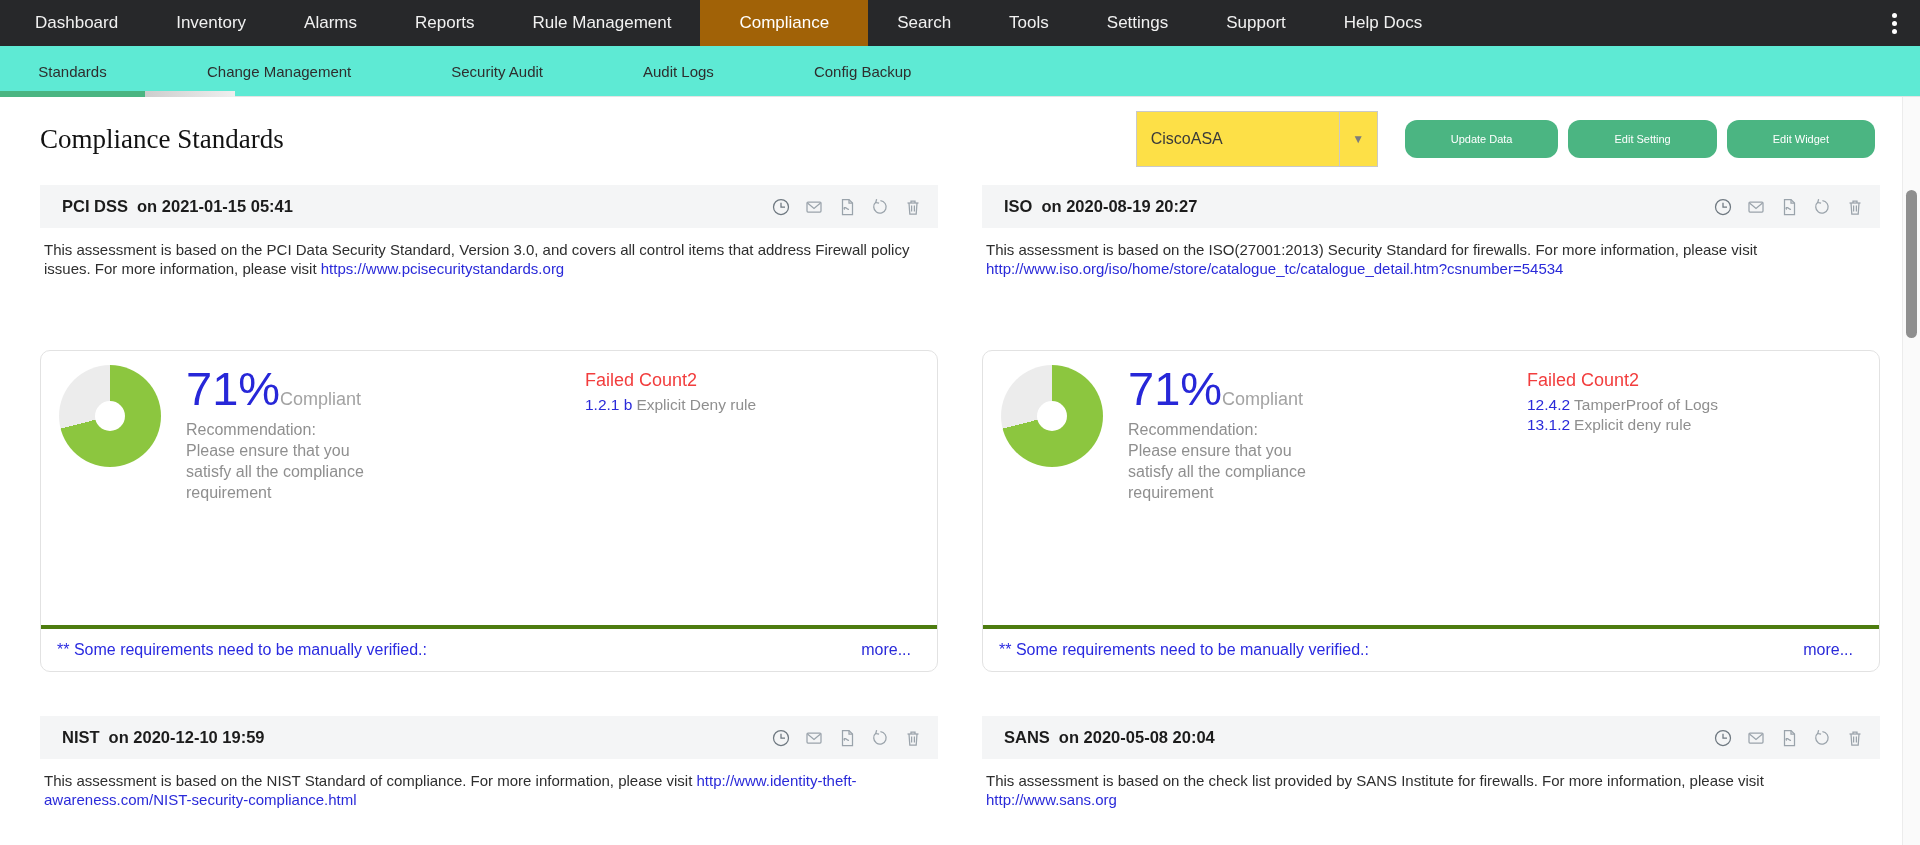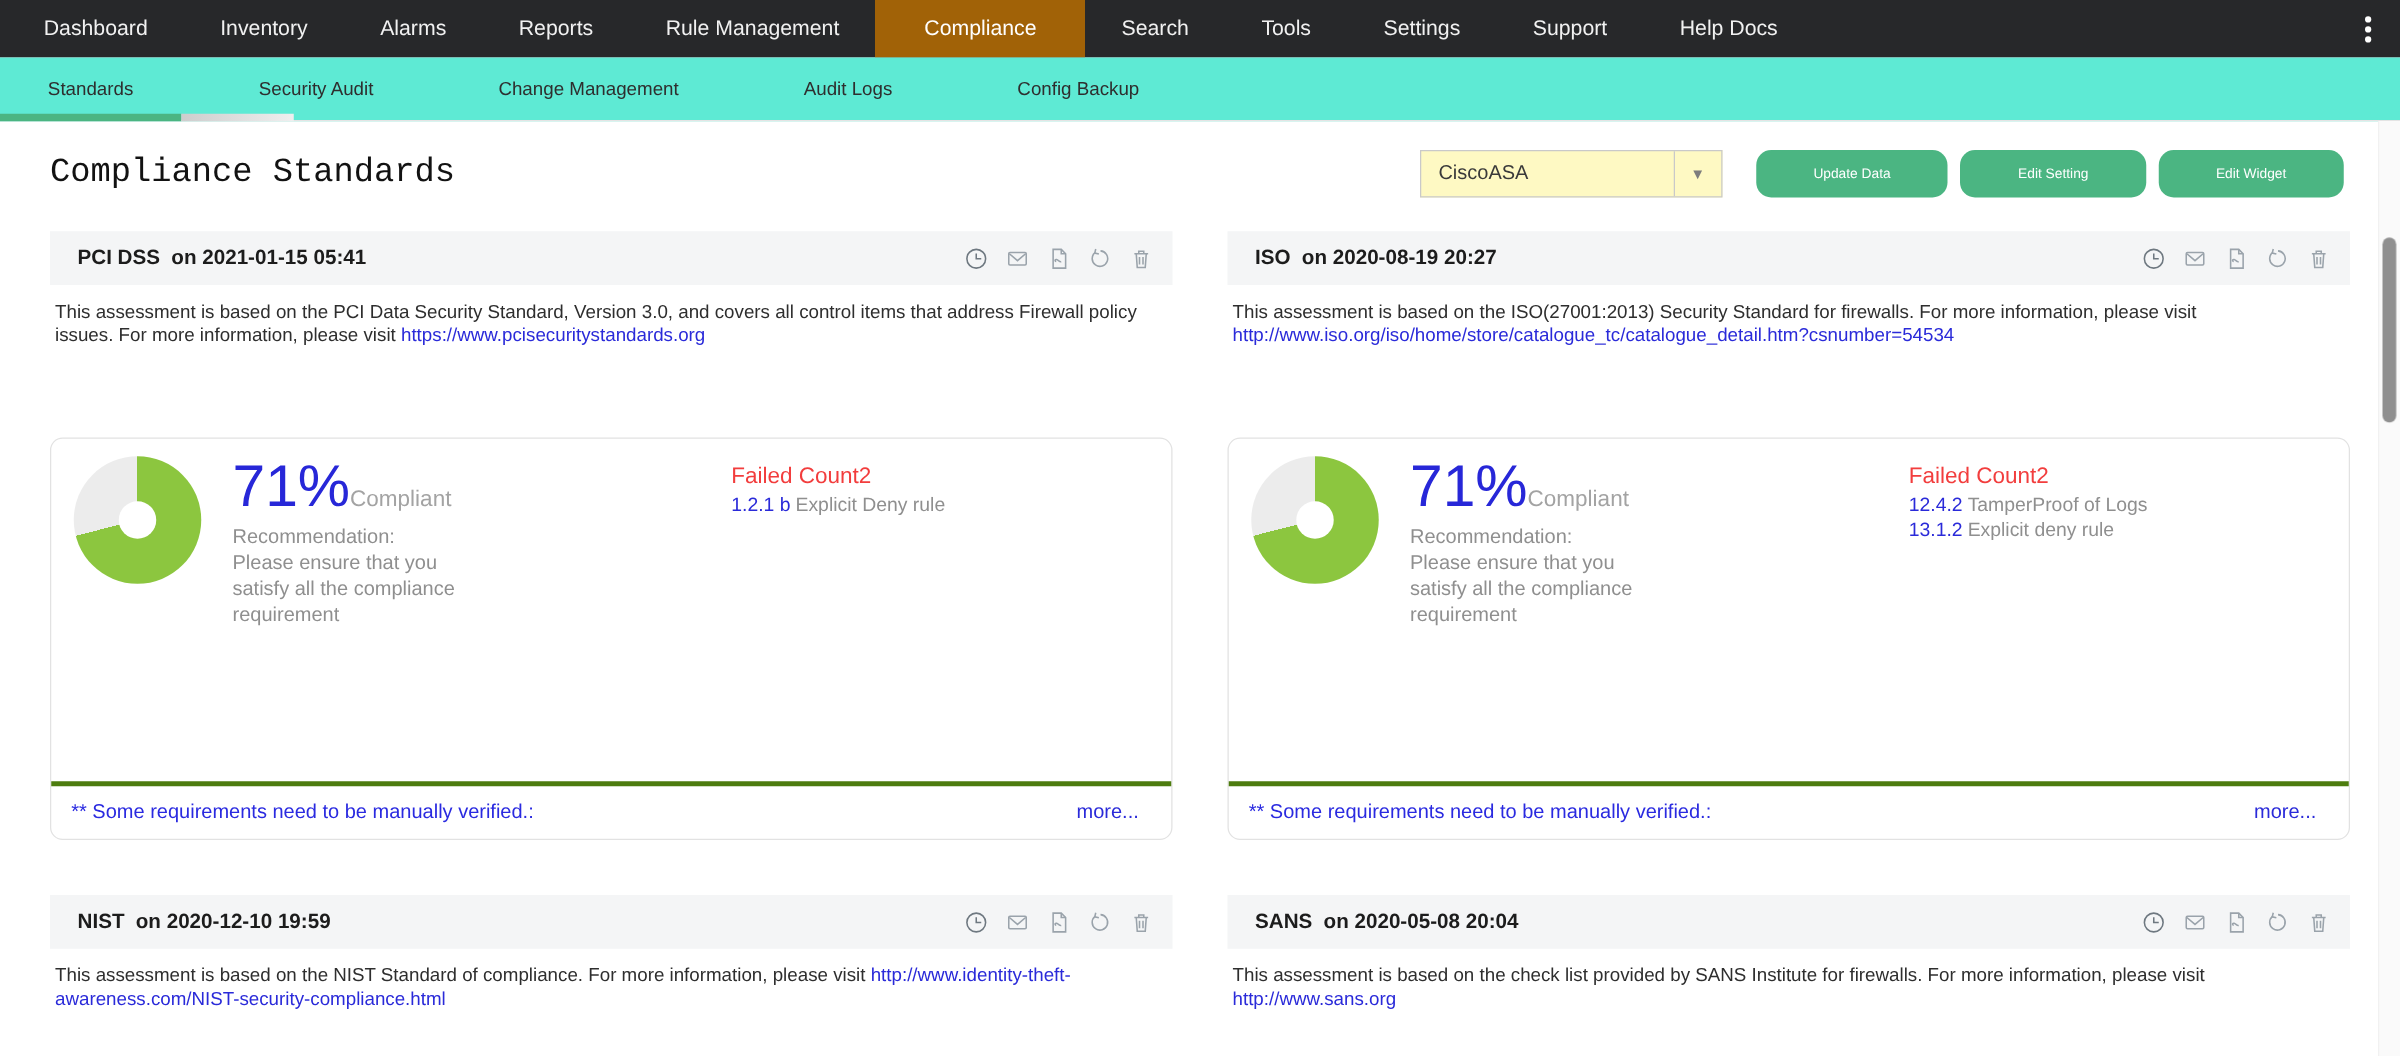--- a/index.html
+++ b/index.html
@@ -21,24 +21,24 @@
   .subnav .tab { display:flex; align-items:center; justify-content:center;
     padding:0 38px; cursor:pointer; position:relative; white-space:nowrap; }
   .subnav .tab:first-child { width:145px; padding:0; }
   .subnav .tab.active::after { content:""; position:absolute; left:0; right:0; bottom:-1px;
     height:6px; background:#4bb582; }
   .underline-shadow { position:absolute; left:145px; bottom:-1px; width:90px; height:6px;
     background:linear-gradient(to right,#cdcdcd,#efefef); }
 
   
   .toolbar { display:flex; align-items:center; margin:18px 45px 0 40px; height:48px; }
-  .page-title { font-family:Liberation Mono, monospace; font-size:27px;
+  .page-title { font-family:Liberation Serif, serif; font-size:27px;
     color:#121212; font-weight:500; }
   .controls { margin-left:auto; display:flex; align-items:center; gap:10px; }
-  .dropdown { width:242px; height:38px; background:#fef9c3; border:1px solid #c9c9c9;
+  .dropdown { width:242px; height:56px; background:#fde047; border:1px solid #c9c9c9;
     display:flex; align-items:center; font-size:16px; color:#3a3a3a; cursor:pointer; margin-right:17px; }
   .dropdown .dd-label { padding-left:14px; }
   .dropdown .dd-arrow { margin-left:auto; width:38px; height:100%; border-left:1px solid #c9c9c9;
     display:flex; align-items:center; justify-content:center; color:#7d7d7d; font-size:12px; }
   .btn { height:38px; padding:0 46px; background:#4bb582; border:none; border-radius:12px;
     color:#fff; font-size:11px; font-family:inherit; cursor:pointer; white-space:nowrap; }
 
   
   .widgets { margin:22px 40px 0 40px; display:grid; grid-template-columns:1fr 1fr;
     column-gap:24px; row-gap:113px;gap:44px; }
@@ -96,22 +96,22 @@
   <div class="nav-item">Help Docs</div>
   <div class="kebab">
       <i></i>
       <i></i>
       <i></i>
     </div>
 </div>
 
 <div class="subnav">
   <div class="tab active">Standards</div>
+  <div class="tab">Change Management</div>
   <div class="tab">Security Audit</div>
-  <div class="tab">Change Management</div>
   <div class="tab">Audit Logs</div>
   <div class="tab">Config Backup</div>
   <div class="underline-shadow"></div>
 </div>
 
 <div class="toolbar">
   <div class="page-title">Compliance Standards</div>
   <div class="controls">
     <div class="dropdown">
       <span class="dd-label">CiscoASA</span>

